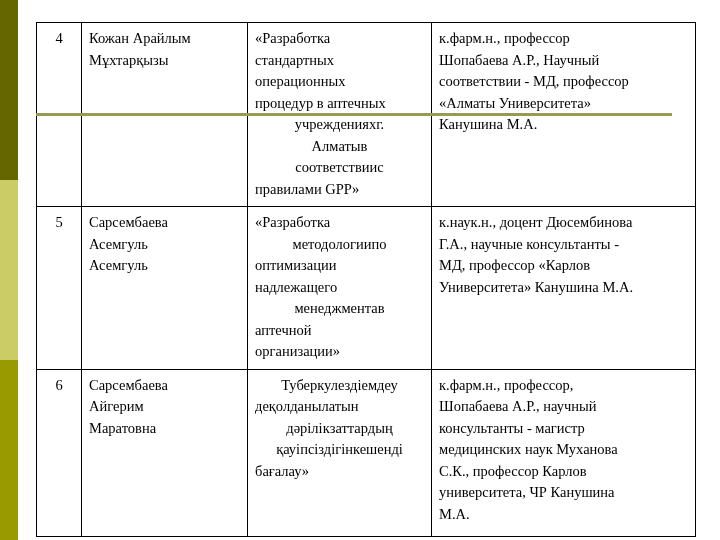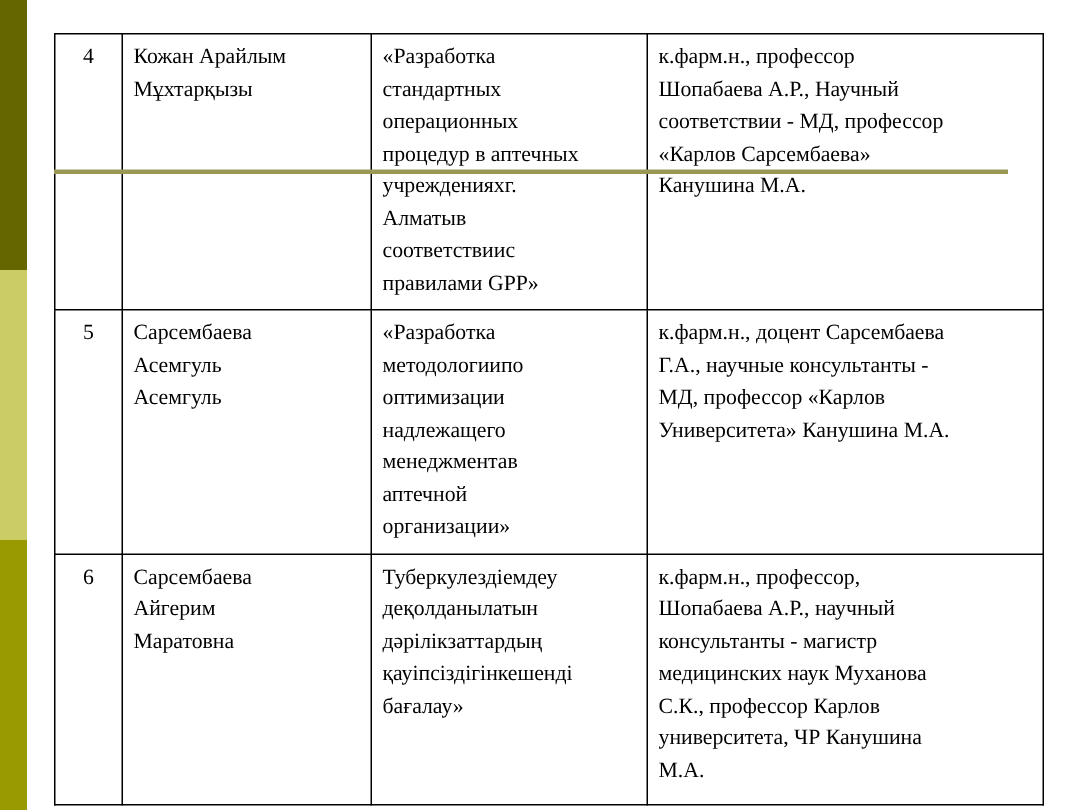--- a/index.html
+++ b/index.html
@@ -56,21 +56,21 @@
     col.c-num { width: 45px; }
     col.c-name { width: 166px; }
     col.c-topic { width: 184px; }
     col.c-adv { width: 264px; }
 
     td.num { text-align: center; }
     td.topic { text-align: justify; }
     .line { display: block; }
     .justify-line {
       display: flex;
-      justify-content: flex-start;
+      justify-content: center;
     }
     tr.r4 td { height: 167px; }
     tr.r5 td { height: 146px; }
     tr.r6 td { height: 155px; }
   </style>
 </head>
 <body>
 
 <div class="slide">
   <div class="sidebar-band band-1"></div>
@@ -109,21 +109,21 @@
             <span class="line justify-line">
               <span>соответствии</span>
               <span>с</span>
             </span>
             <span class="line">правилами GPP»</span>
           </td>
           <td class="advisor">
             <span class="line">к.фарм.н., профессор</span>
             <span class="line">Шопабаева А.Р., Научный</span>
             <span class="line">соответствии - МД, профессор</span>
-            <span class="line">«Карлов Сарсембаева»</span>
+            <span class="line">«Алматы Университета»</span>
             <span class="line">Канушина М.А.</span>
           </td>
         </tr>
         <tr class="r5">
           <td class="num">5</td>
           <td class="name">
             <span class="line">Сарсембаева</span>
             <span class="line">Асемгуль</span>
             <span class="line">Асемгуль</span>
           </td>
@@ -136,21 +136,21 @@
             <span class="line">оптимизации</span>
             <span class="line">надлежащего</span>
             <span class="line justify-line">
               <span>менеджмента</span>
               <span>в</span>
             </span>
             <span class="line">аптечной</span>
             <span class="line">организации»</span>
           </td>
           <td class="advisor">
-            <span class="line">к.фарм.н., доцент Сарсембаева</span>
+            <span class="line">к.наук.н., доцент Дюсембинова</span>
             <span class="line">Г.А., научные консультанты -</span>
             <span class="line">МД, профессор «Карлов</span>
             <span class="line">Университета» Канушина М.А.</span>
           </td>
         </tr>
         <tr class="r6">
           <td class="num">6</td>
           <td class="name">
             <span class="line">Сарсембаева</span>
             <span class="line">Айгерим</span>

